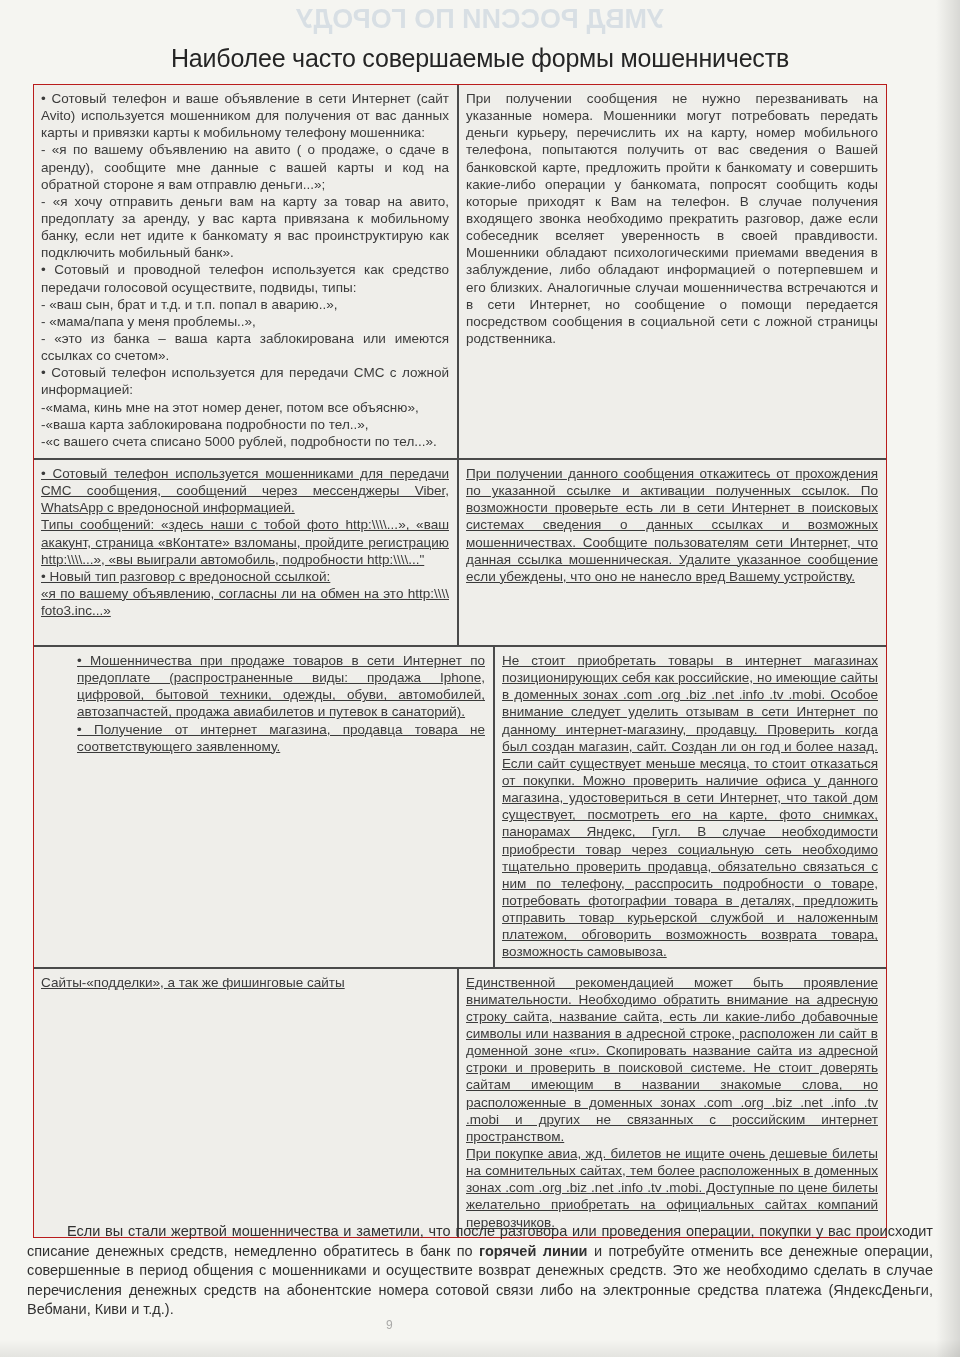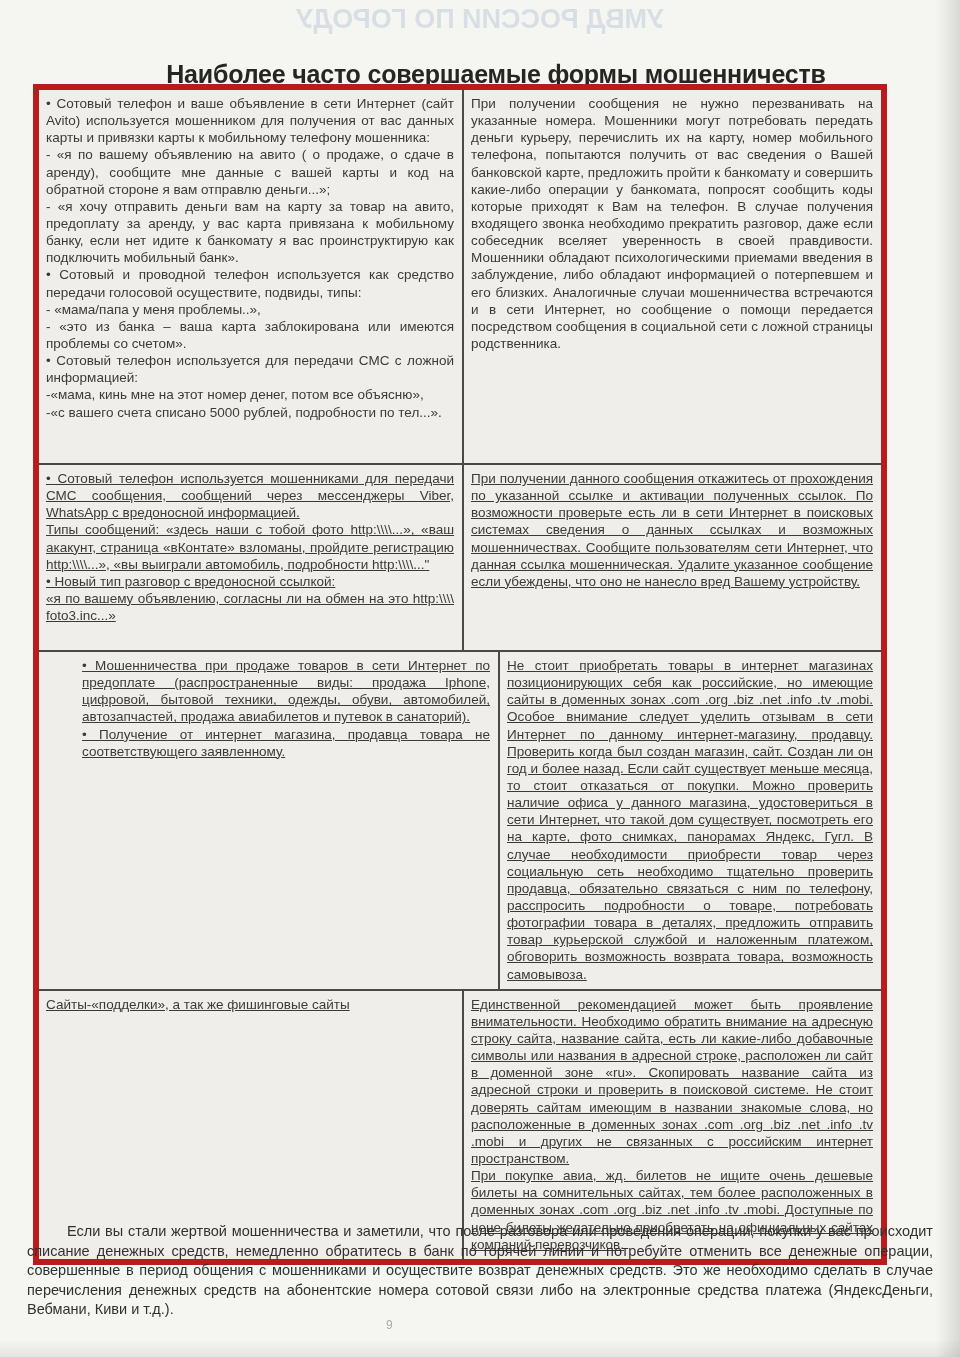--- a/index.html
+++ b/index.html
@@ -13,47 +13,47 @@
     content:"";position:absolute;top:0;right:0;width:24px;height:100%;
     background:linear-gradient(to right,rgba(0,0,0,0),rgba(0,0,0,0.12));
     pointer-events:none;
   }
   .page::before{
     content:"";position:absolute;left:0;bottom:0;width:100%;height:18px;
     background:linear-gradient(to bottom,rgba(0,0,0,0),rgba(0,0,0,0.07));
     pointer-events:none;
   }
   .title{
-    position:absolute;top:44px;left:40px;width:880px;margin:16px;
-    text-align:center;font-size:25px;font-weight:700;color:#252525;
+    position:absolute;top:44px;left:40px;width:880px;margin:0;
+    text-align:center;font-size:25px;font-weight:400;color:#252525;
     letter-spacing:-0.2px;
   }
   .tbl{
     position:absolute;left:33px;top:84px;width:854px;
-    border:6px solid #b91c1c;background:#efeeea;
+    border:1px solid #b91c1c;background:#efeeea;
     box-sizing:border-box;
   }
   .row{display:grid;grid-template-columns:423px 1fr;}
   .row + .row{border-top:2px solid #4a4a4a;text-decoration:underline;}
   .row.r1{min-height:373px;}
   .row.r2{min-height:185px;}
   .row.r3{min-height:292px;padding-left:36px;}
   .row.r4{min-height:268px;}
   .cell{
     padding:5px 8px 6px 7px;box-sizing:border-box;
     font-size:13.5px;line-height:1.27;text-align:justify;color:#3b3b3b;
   }
   .cell.right{border-left:2px solid #4a4a4a;}
   .para{margin:0;}
   .footer{
     position:absolute;left:27px;top:1222px;width:906px;margin:0;
     font-size:14.5px;line-height:1.35;text-align:justify;text-indent:40px;
     color:#313131;
   }
-  .footer b{font-weight:400;}
+  .footer b{font-weight:700;}
   .ghost{
     position:absolute;font-weight:700;white-space:pre-line;
     pointer-events:none;
   }
   #g-top{top:4px;left:0;width:100%;text-align:center;font-size:27px;
     color:#7f9cbe;opacity:.24;transform:scaleX(-1);}
   #g-phones{top:378px;left:568px;font-size:21px;color:#8aa4be;opacity:.30;
     letter-spacing:2px;}
   #g-victim{top:596px;left:500px;width:220px;font-size:15px;color:#4f93a8;
     opacity:.40;text-align:center;}
@@ -97,24 +97,26 @@
 
   <h1 class="title">Наиболее часто совершаемые формы мошенничеств</h1>
 
   <div class="tbl">
     <div class="row r1">
       <div class="cell left">
           <p class="para">• Сотовый телефон и ваше объявление в сети Интернет (сайт Avito) используется мошенником для получения от вас данных карты и привязки карты к мобильному телефону мошенника:</p>
           <p class="para">- «я по вашему объявлению на авито ( о продаже, о сдаче в аренду), сообщите мне данные с вашей карты и код на обратной стороне я вам отправлю деньги...»;</p>
           <p class="para">- «я хочу отправить деньги вам на карту за товар на авито, предоплату за аренду, у вас карта привязана к мобильному банку, если нет идите к банкомату я вас проинструктирую как подключить мобильный банк».</p>
           <p class="para">• Сотовый и проводной телефон используется как средство передачи голосовой осуществите, подвиды, типы:</p>
+          <p class="para">- «ваш сын, брат и т.д. и т.п. попал в аварию..»,</p>
           <p class="para">- «мама/папа у меня проблемы..»,</p>
-          <p class="para">- «это из банка – ваша карта заблокирована или имеются проблемы со счетом».</p>
+          <p class="para">- «это из банка – ваша карта заблокирована или имеются ссылках со счетом».</p>
           <p class="para">• Сотовый телефон используется для передачи СМС с ложной информацией:</p>
           <p class="para">-«мама, кинь мне на этот номер денег, потом все объясню»,</p>
+          <p class="para">-«ваша карта заблокирована подробности по тел..»,</p>
           <p class="para">-«с вашего счета списано 5000 рублей, подробности по тел...».</p>
         </div>
       <div class="cell right">
           <p class="para">При получении сообщения не нужно перезванивать на указанные номера. Мошенники могут потребовать передать деньги курьеру, перечислить их на карту, номер мобильного телефона, попытаются получить от вас сведения о Вашей банковской карте, предложить пройти к банкомату и совершить какие-либо операции у банкомата, попросят сообщить коды которые приходят к Вам на телефон. В случае получения входящего звонка необходимо прекратить разговор, даже если собеседник вселяет уверенность в своей правдивости. Мошенники обладают психологическими приемами введения в заблуждение, либо обладают информацией о потерпевшем и его близких. Аналогичные случаи мошенничества встречаются и в сети Интернет, но сообщение о помощи передается посредством сообщения в социальной сети с ложной страницы родственника.</p>
         </div>
     </div>
     <div class="row r2">
       <div class="cell left">
           <p class="para">• Сотовый телефон используется мошенниками для передачи СМС сообщения, сообщений через мессенджеры Viber, WhatsApp с вредоносной информацией.</p>
           <p class="para">Типы сообщений: «здесь наши с тобой фото http:\\\\...», «ваш акакунт, страница «вКонтате» взломаны, пройдите регистрацию http:\\\\...», «вы выиграли автомобиль, подробности http:\\\\..."</p>

